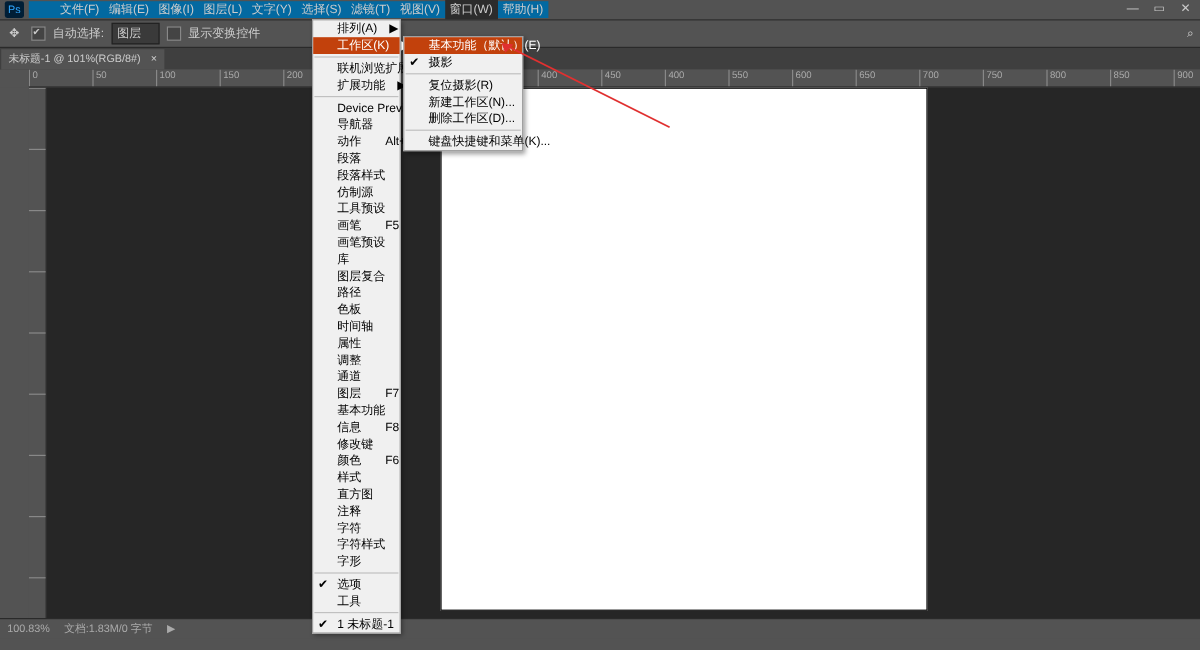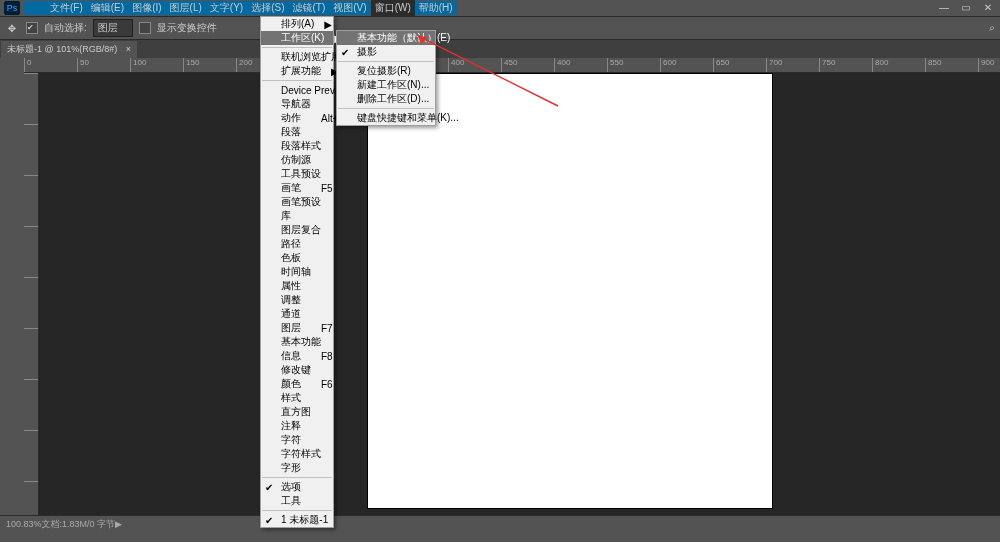--- a/index.html
+++ b/index.html
@@ -15,25 +15,25 @@
 .tabbar{height:18px;background:#3f3f3f;display:flex;align-items:center;padding-left:1px}
 .doctab{font-size:9px;color:#ccc;padding:2px 6px;background:#535353}
 .ruler-h{height:14px;background:#535353;border-bottom:1px solid #2a2a2a;position:relative;margin-left:24px;overflow:hidden;display:flex}
 .ruler-h .tick{flex:0 0 50px;height:14px;border-left:1px solid #888;font-size:8px;color:#aaa;padding-left:2px}
 .workrow{display:flex;height:442px}
 .toolbar{width:24px;background:#535353;display:flex;flex-direction:column;position:relative}
 .ruler-v{width:14px;background:#535353;border-right:1px solid #2a2a2a;display:flex;flex-direction:column}
 .ruler-v .tick{flex:0 0 50px;border-top:1px solid #888}
 .canvaswrap{flex:1;background:#262626;position:relative}
 .canvas{position:absolute;left:328px;top:0;width:404px;height:434px;background:#fff;border:1px solid #000}
-.statusbar{height:16px;background:#535353;display:flex;align-items:center;padding-left:6px;font-size:9px;color:#aaa;border-top:1px solid #2a2a2a}
+.statusbar{height:16px;background:#535353;display:flex;align-items:center;padding-left:6px;font-size:9px;color:#aaa;gap:12px;border-top:1px solid #2a2a2a}
 
 .menu{position:absolute;background:#f0f0f0;border:1px solid #a0a0a0;box-shadow:2px 2px 4px rgba(0,0,0,.4);color:#000;font-size:10px;z-index:100}
 .menu .row{display:flex;align-items:center;height:14px;padding:0 8px 0 20px;position:relative;white-space:nowrap}
-.menu .row.hover{background:#737373;color:#fff}
+.menu .row.hover{background:#c2410c;color:#fff}
 .menu .row .chk{position:absolute;left:4px}
 .menu .row .sc{margin-left:auto;padding-left:20px}
 .menu .row .arr{margin-left:auto;padding-left:10px}
 .menu .sep{height:1px;background:#c0c0c0;margin:2px 1px}
 .menu1{left:260px;top:16px;width:72px}
 .menu2{left:336px;top:30px;width:98px}
 .arrow-annot{position:absolute;left:418px;top:36px;width:160px;height:80px;z-index:200;pointer-events:none}
 .cb{width:10px;height:10px;border:1px solid #888;display:inline-block;background:#444}
 .cb.on::after{content:"✔";color:#ccc;font-size:8px;position:relative;top:-2px;left:0}
 </style>

